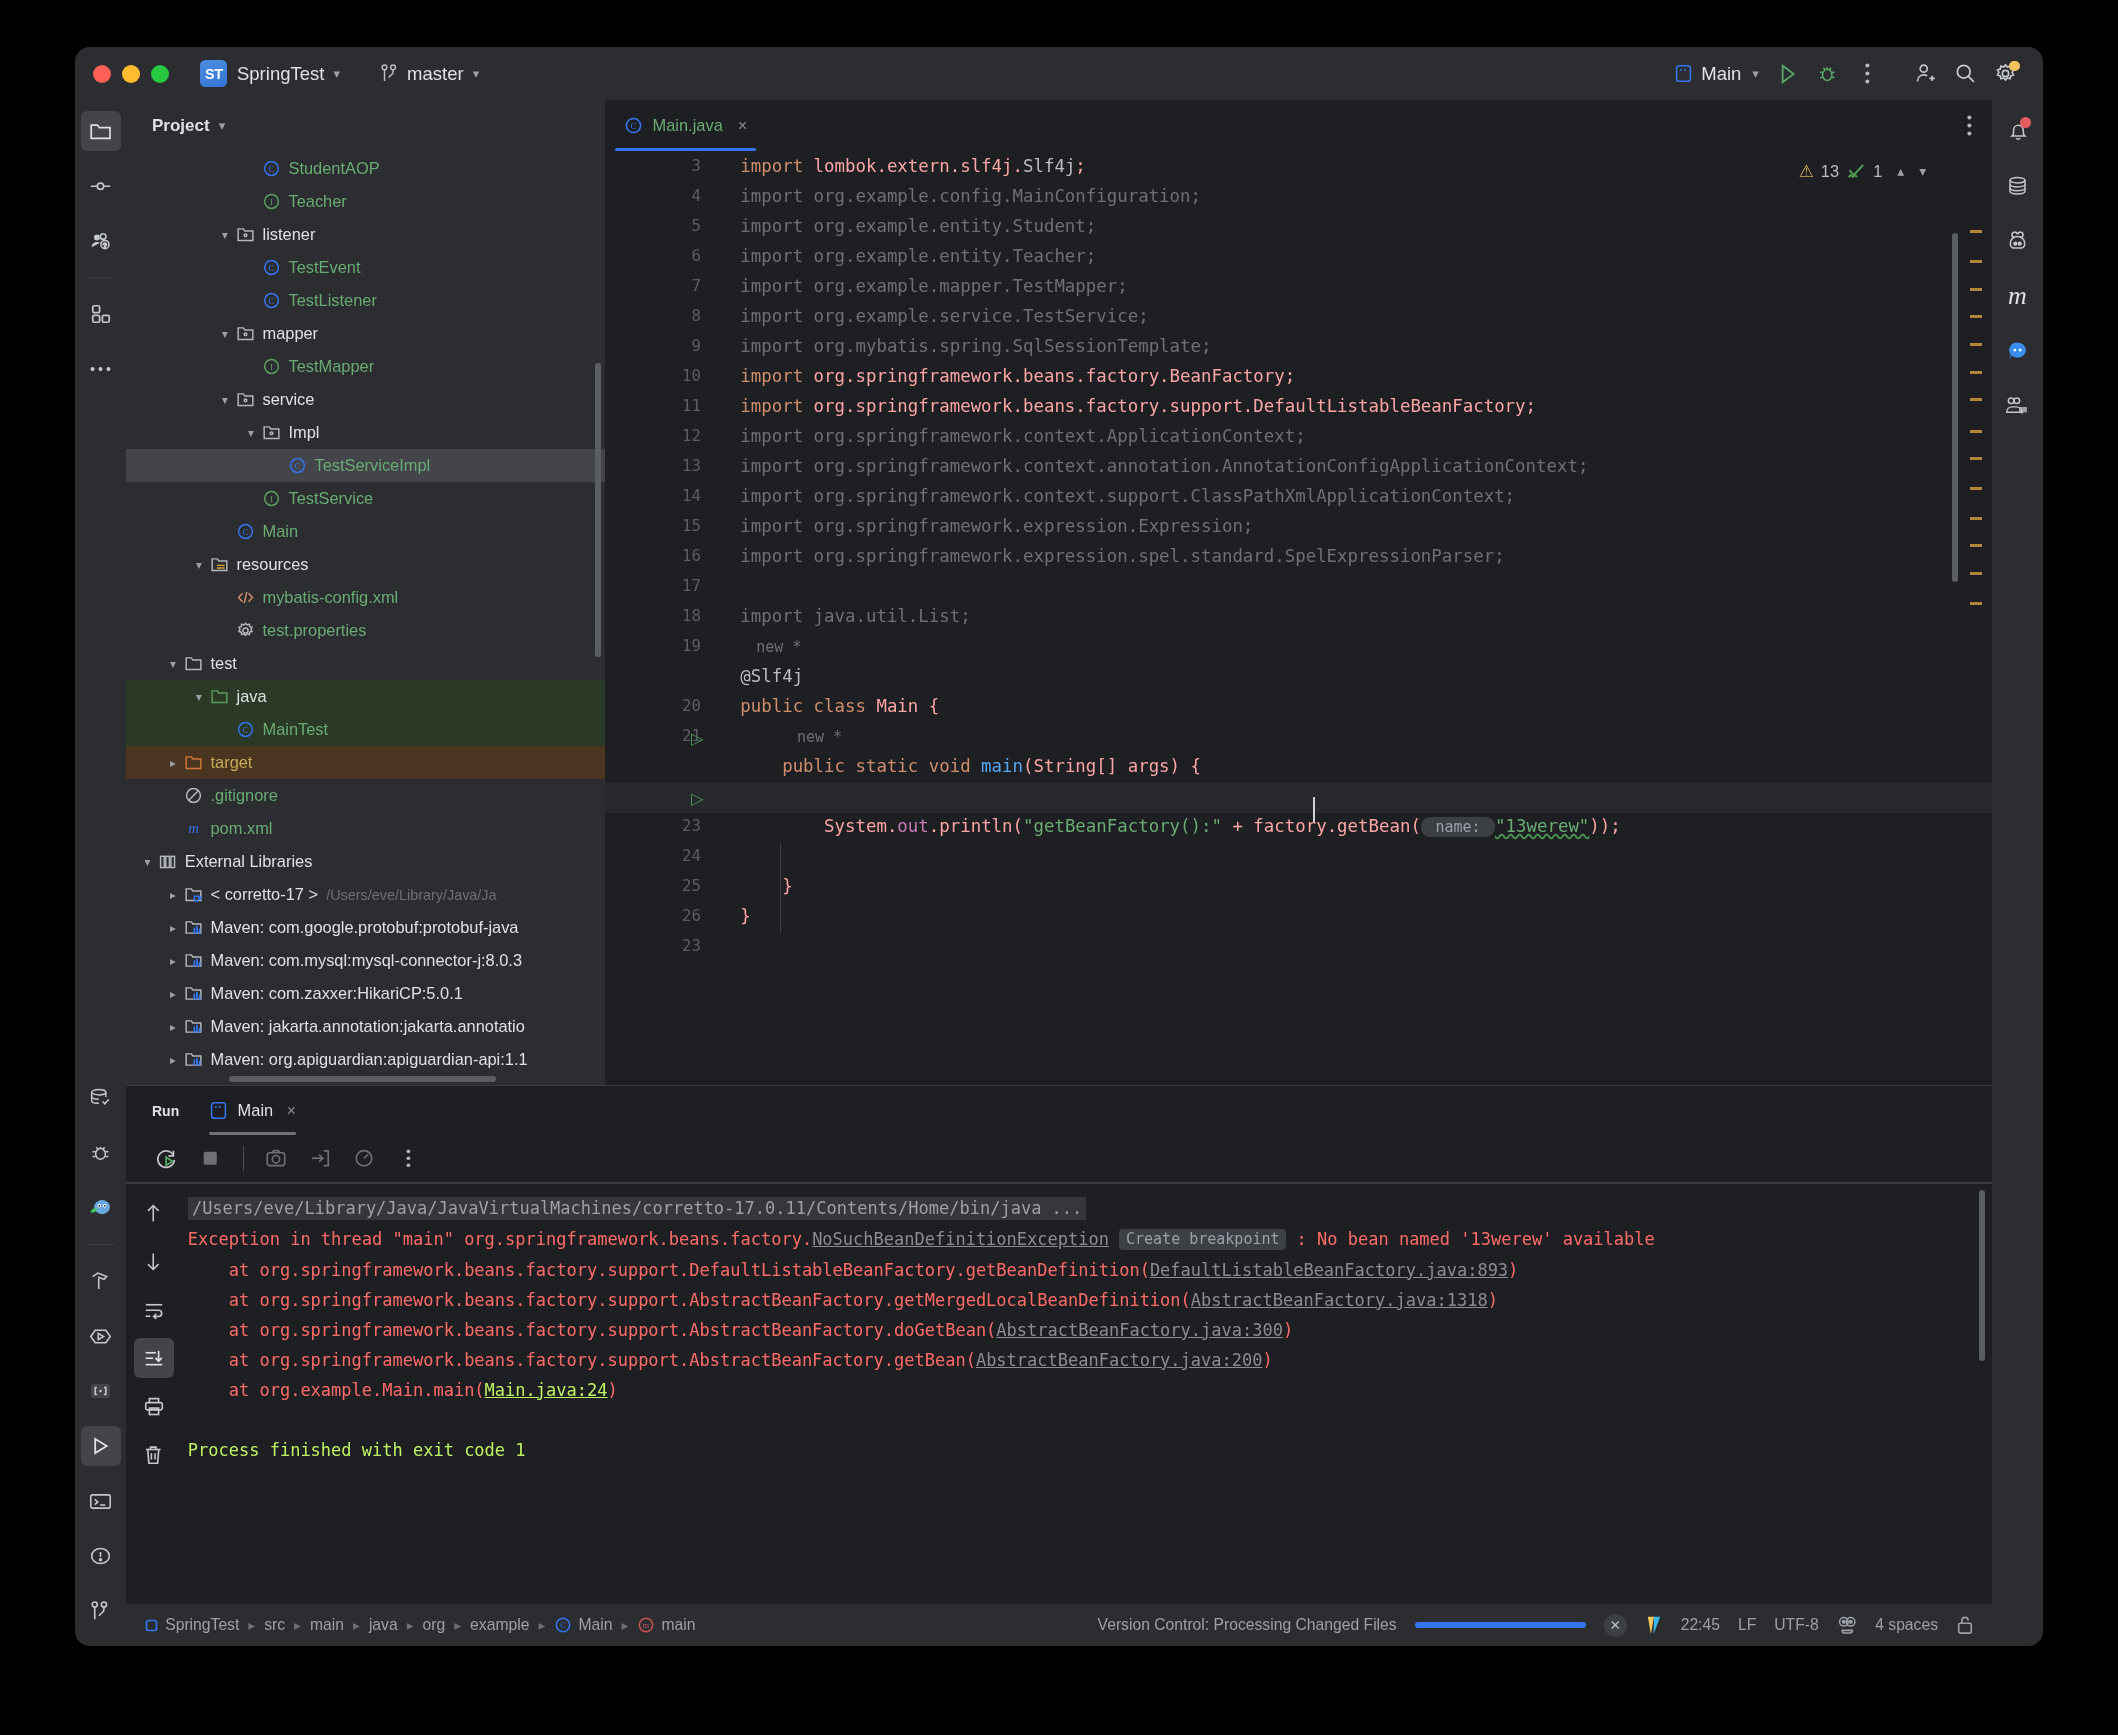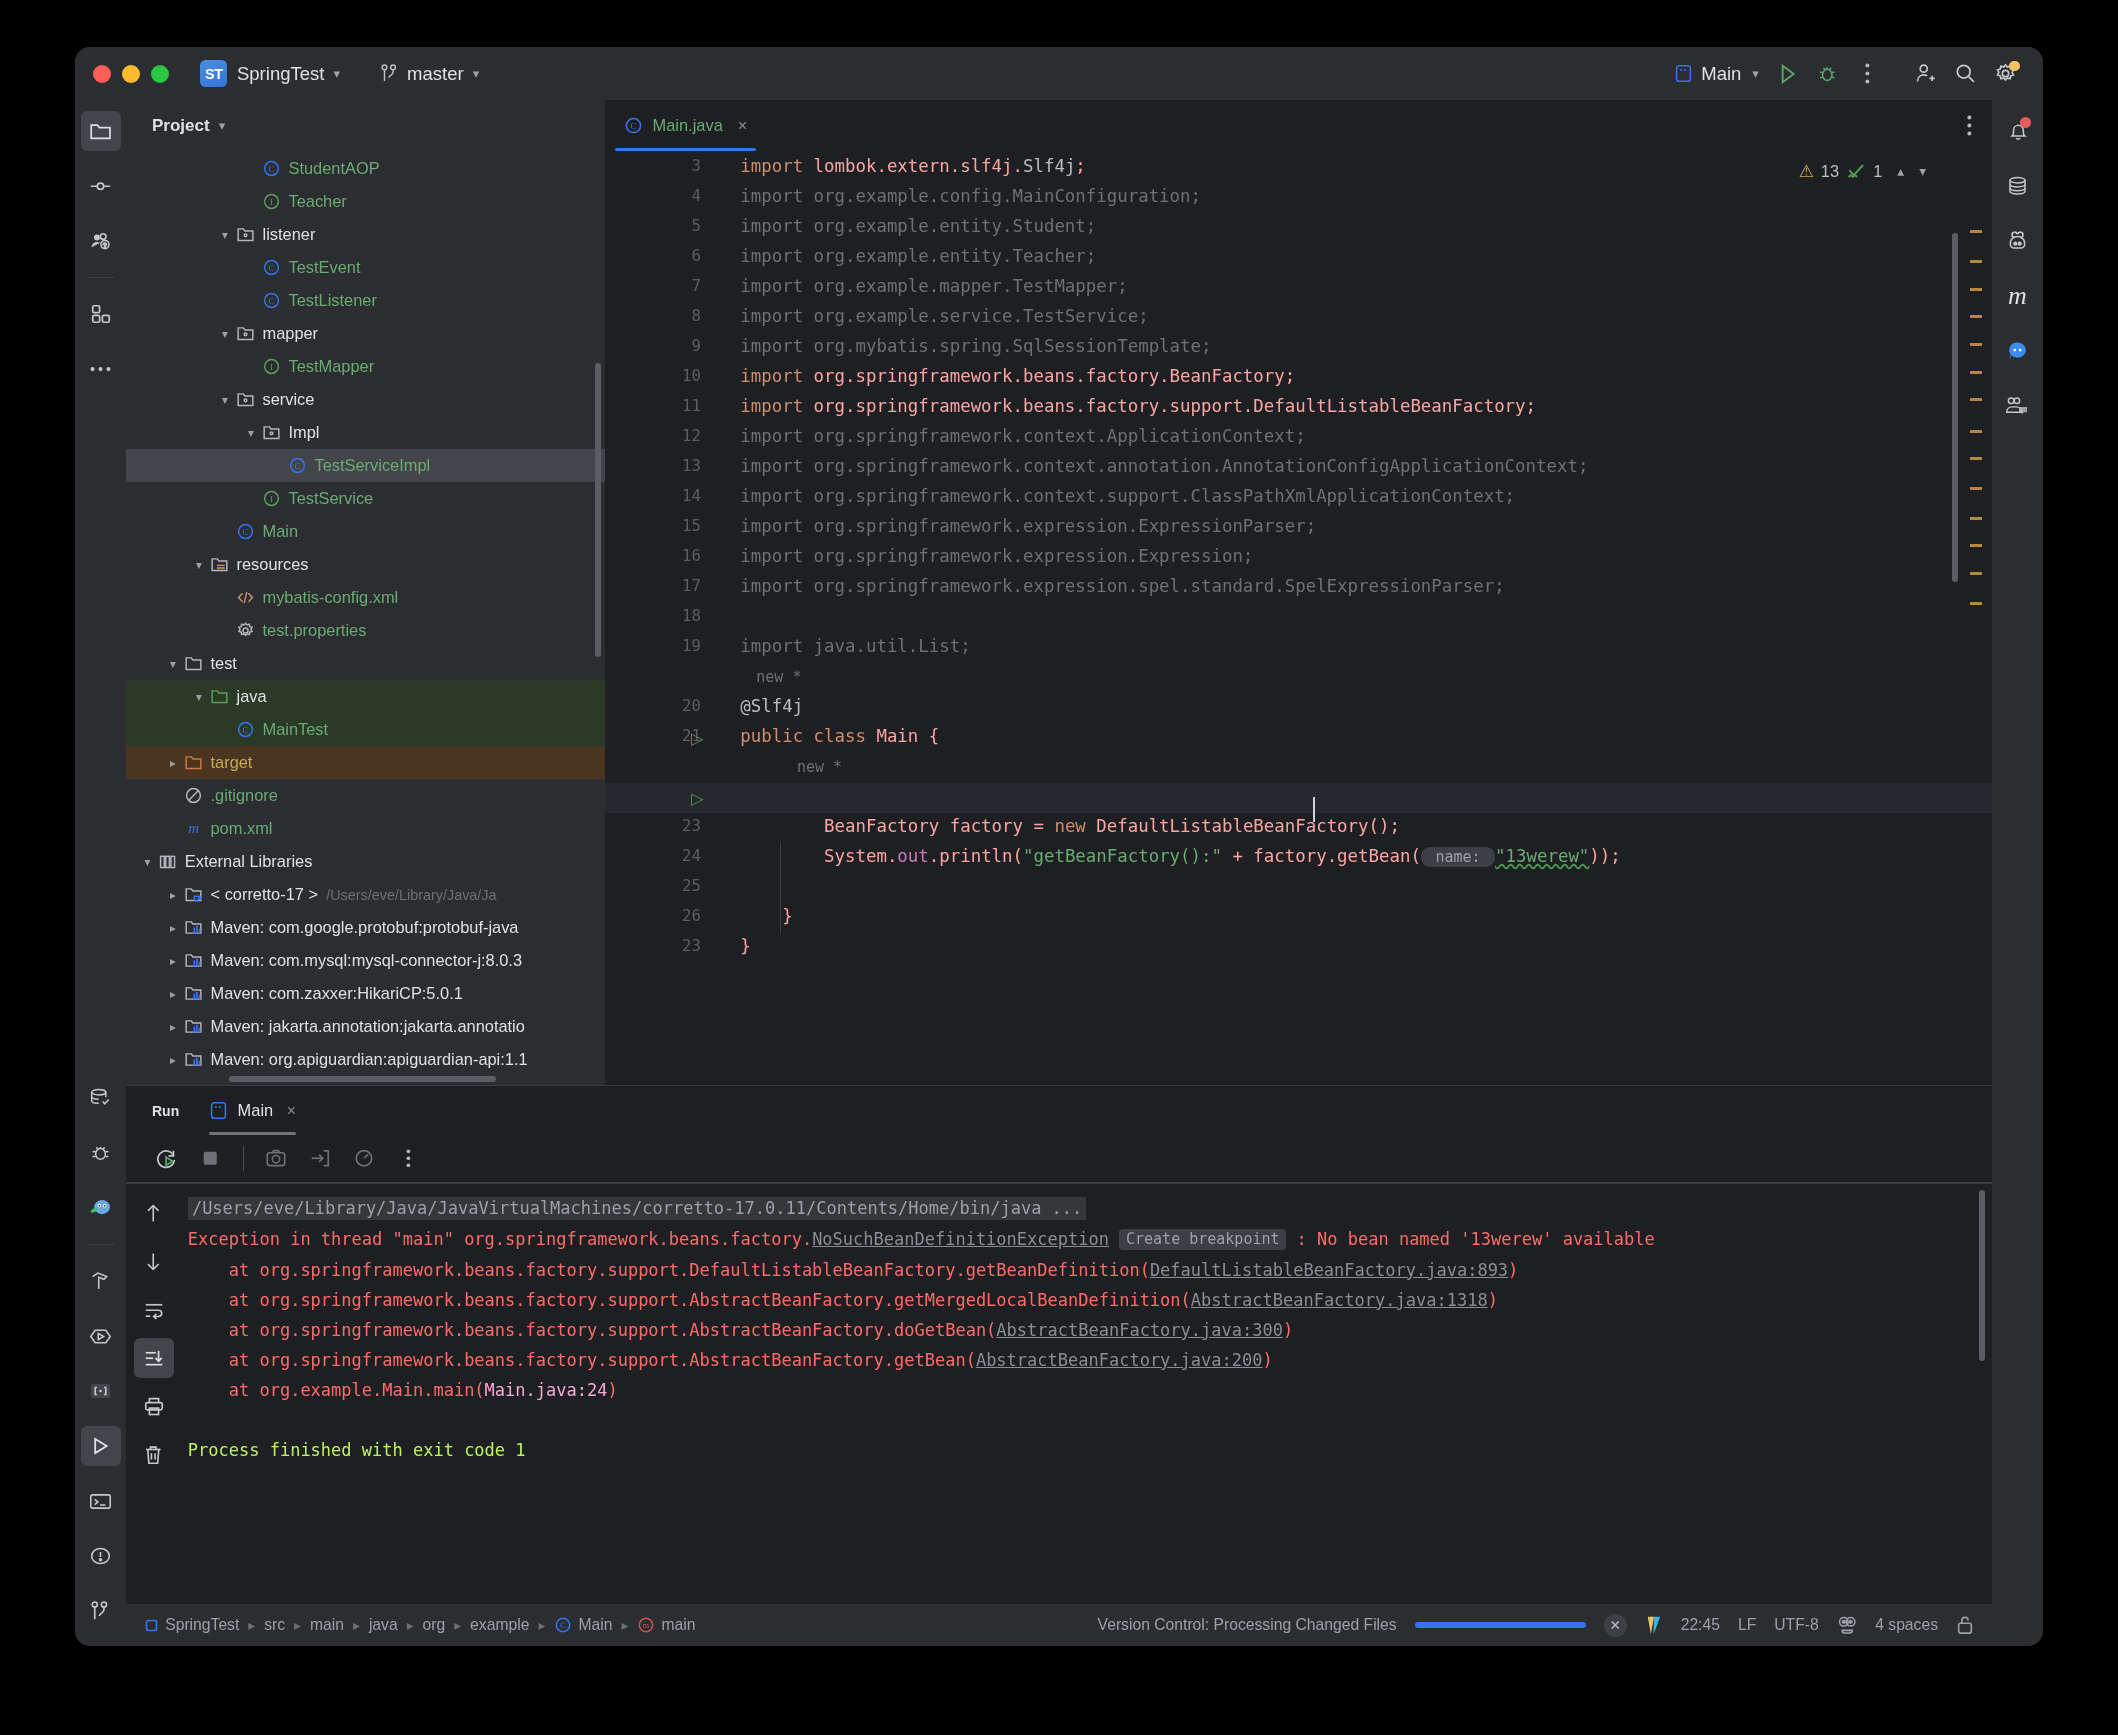--- a/index.html
+++ b/index.html
@@ -108,21 +108,21 @@
   .rtab .under{ position:absolute;left:6.8px;right:6.8px;bottom:0;height:3.4px;background:#6f7277;border-radius:2.1px;}
   .run-body{ flex:1; display:flex; min-height:0; border-top:0.7px solid #393b40;}
   .run-tools{ width:55px;flex:0 0 55px; display:flex;flex-direction:column;align-items:center; padding-top:9.6px; }
   .rt{ width:40px;height:40px;display:flex;align-items:center;justify-content:center;border-radius:6.2px;margin-bottom:8.2px;}
   .rt.sel{ background:#43454a;}
   .console{ flex:1; position:relative; overflow:hidden; padding:9.6px 0 0 6.8px; }
   .coln{ font-family:"DejaVu Sans Mono",monospace; font-size:17px; line-height:30px; white-space:pre; }
   .cmd{ background:#35373b; color:#9da0a8; display:inline; padding:1.4px 4.1px;}
   .err{ color:#ff6b68; }
   .lnk{ color:#8a8d93; text-decoration:underline; }
-  .lnkb{ color:#f9a8d4; }
+  .lnkb{ color:#bef264; text-decoration:underline;}
   .cbp{ background:#3c3f43; color:#9da0a8; border-radius:4.1px; padding:1.4px 6.8px; font-size:15px;}
   .outp{ color:#bef264;}
   .cons-scroll{ position:absolute; right:6.8px; top:5.5px; width:6.2px; height:171px; background:#5a5d63; border-radius:3.4px;}
   .run-toolbar{ height:48px;flex:0 0 48px; display:flex;align-items:center;gap:4.1px; padding-left:20.5px; border-bottom:0.7px solid #393b40;}
   .tbi{ width:40px;height:40px;display:flex;align-items:center;justify-content:center;border-radius:5.5px;}
   .vdiv{ width:0.7px;height:24.6px;background:#4a4d53;margin:0 8.2px;}
   
   .status{ height:42px;flex:0 0 42px; background:#2b2d30; display:flex;align-items:center; padding:0 18px; color:#9da0a8; font-size:15.7px;}
   .crumb{ display:flex;align-items:center; gap:9px; }
   .crumb .sep{ color:#6e7076; font-size:13.7px;}
@@ -741,21 +741,20 @@
                 <div class="cl"><span style="display:inline-block;width:12.3px"></span><span class="dimimp">import org.example.entity.Student;</span></div>
                 <div class="cl"><span style="display:inline-block;width:12.3px"></span><span class="dimimp">import org.example.entity.Teacher;</span></div>
                 <div class="cl"><span style="display:inline-block;width:12.3px"></span><span class="dimimp">import org.example.mapper.TestMapper;</span></div>
                 <div class="cl"><span style="display:inline-block;width:12.3px"></span><span class="dimimp">import org.example.service.TestService;</span></div>
                 <div class="cl"><span style="display:inline-block;width:12.3px"></span><span class="dimimp">import org.mybatis.spring.SqlSessionTemplate;</span></div>
                 <div class="cl"><span style="display:inline-block;width:12.3px"></span><span class="kw">import </span><span class="cls">org.springframework.beans.factory.BeanFactory;</span></div>
                 <div class="cl"><span style="display:inline-block;width:12.3px"></span><span class="kw">import </span><span class="cls">org.springframework.beans.factory.support.DefaultListableBeanFactory;</span></div>
                 <div class="cl"><span style="display:inline-block;width:12.3px"></span><span class="dimimp">import org.springframework.context.ApplicationContext;</span></div>
                 <div class="cl"><span style="display:inline-block;width:12.3px"></span><span class="dimimp">import org.springframework.context.annotation.AnnotationConfigApplicationContext;</span></div>
                 <div class="cl"><span style="display:inline-block;width:12.3px"></span><span class="dimimp">import org.springframework.context.support.ClassPathXmlApplicationContext;</span></div>
-                <div class="cl"><span style="display:inline-block;width:12.3px"></span><span class="dimimp">import org.springframework.expression.ExpressionParser;</span></div>
                 <div class="cl"><span style="display:inline-block;width:12.3px"></span><span class="dimimp">import org.springframework.expression.Expression;</span></div>
                 <div class="cl"><span style="display:inline-block;width:12.3px"></span><span class="dimimp">import org.springframework.expression.spel.standard.SpelExpressionParser;</span></div>
                 <div class="cl"><span style="display:inline-block;width:12.3px"></span></div>
                 <div class="cl"><span style="display:inline-block;width:12.3px"></span><span class="dimimp">import java.util.List;</span></div>
                 <div class="cl"><span style="display:inline-block;width:12.3px"></span><span class="inlay">new *</span></div>
                 <div class="cl"><span style="display:inline-block;width:12.3px"></span><span class="ann-y">@Slf4j</span></div>
                 <div class="cl"><span style="display:inline-block;width:12.3px"></span><span class="kw">public class </span><span class="cls">Main {</span></div>
                 <div class="cl"><span style="display:inline-block;width:53px"></span><span class="inlay">new *</span></div>
                 <div class="hl-line" style="top: 632px;"></div>
                 <div class="cl"><span style="display:inline-block;width:12.3px"></span><span class="kw">    public static void </span><span class="mth">main</span><span class="cls">(String[] args) {</span></div>

